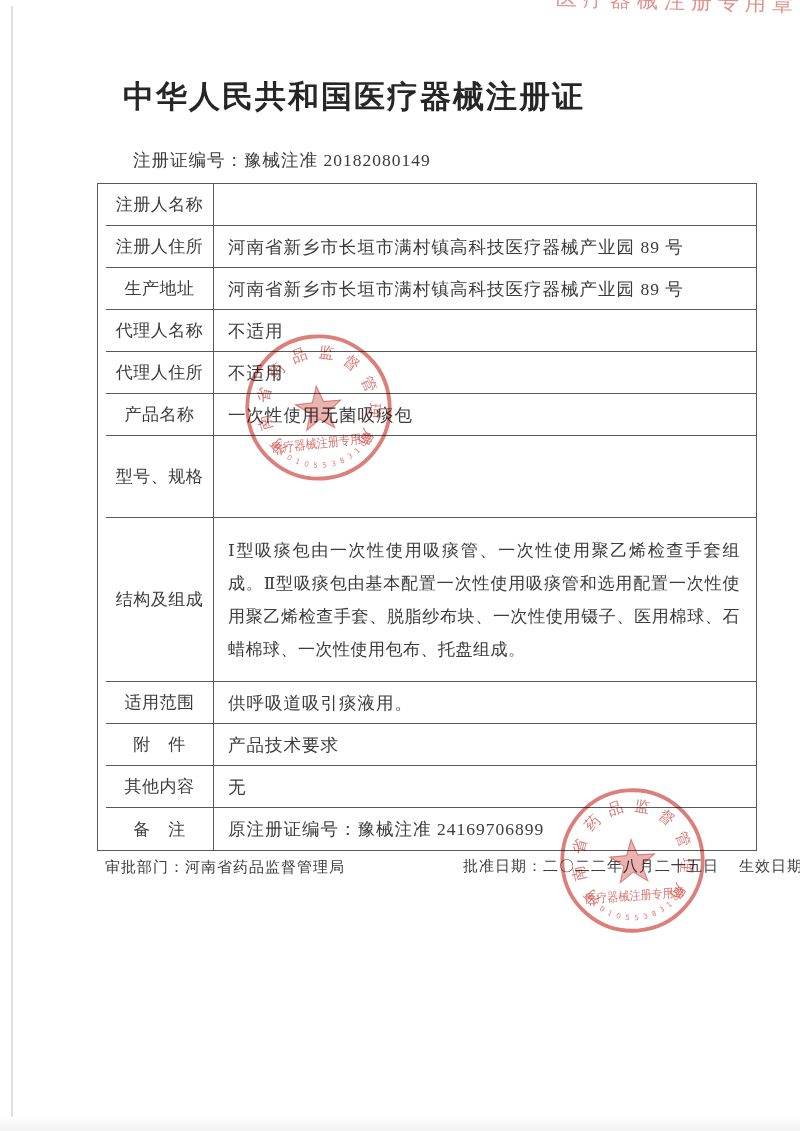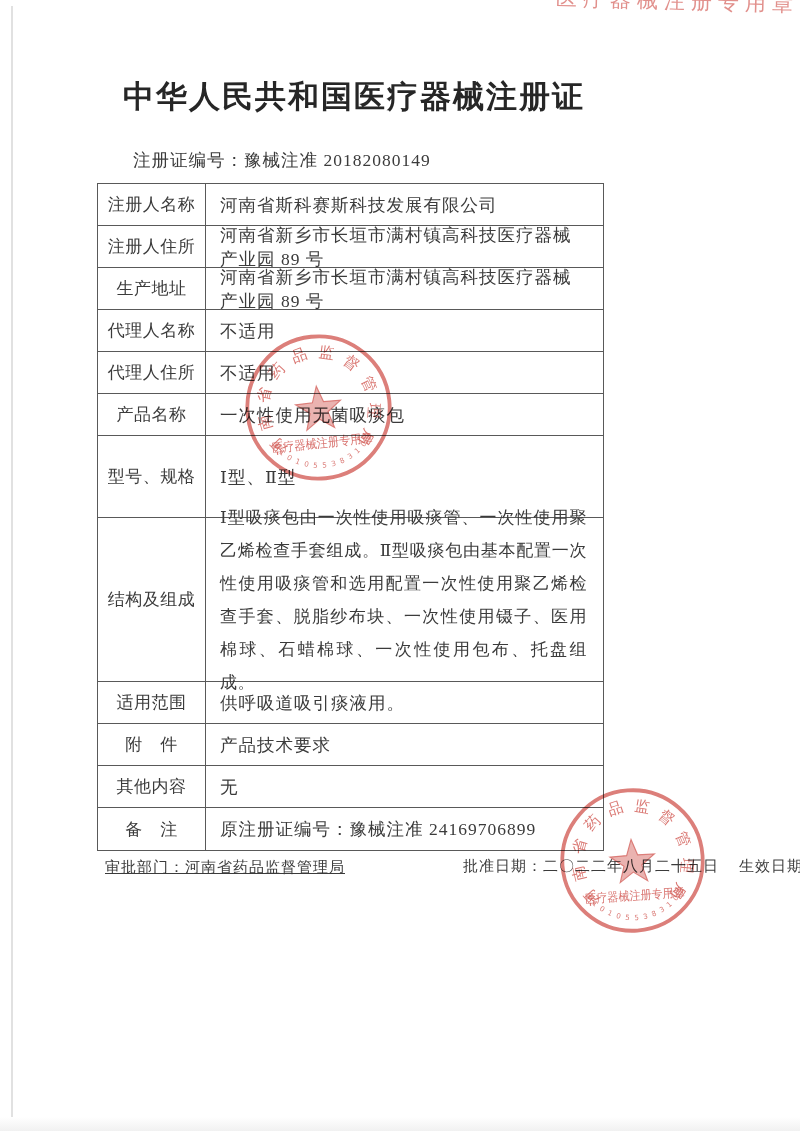--- a/index.html
+++ b/index.html
@@ -9,40 +9,40 @@
     overflow:hidden;
   }
   .scan-line{position:absolute;left:11px;top:6px;width:2px;height:1112px;background:#d7d7d7;opacity:.75;}
   .scan-bottom{position:absolute;left:0;bottom:0;width:800px;height:14px;background:linear-gradient(#ffffff,#f1f1f1);}
   .doc-title{
     position:absolute;left:0;top:76px;width:708px;text-align:center;
     font-size:31px;font-weight:bold;color:#262626;letter-spacing:2px;
   }
   .reg-line{position:absolute;left:133px;top:148px;font-size:17.5px;letter-spacing:1px;color:#3b3b3b;}
   .cert-table{
-    position:absolute;left:97px;top:183px;width:507px;
-    border:1px solid #595959;box-sizing:border-box;
+    position:absolute;left:97px;top:183px;width:660px;
+    border:1px solid #595959;box-sizing:border-box;padding-left:8px;
   }
   .row{display:flex;border-bottom:1px solid #595959;box-sizing:border-box;}
   .row:last-child{border-bottom:none;}
   .h-std{height:42px;}
   .h-model{height:82px;}
   .h-struct{height:164px;}
   .cell-label{
     width:108px;flex:0 0 108px;border-right:1px solid #595959;box-sizing:border-box;
     display:flex;align-items:center;justify-content:center;
     font-size:17px;letter-spacing:.5px;text-align:center;
   }
   .cell-value{
     flex:1;display:flex;align-items:center;box-sizing:border-box;
     padding:4px 18px 4px 14px;font-size:17.5px;letter-spacing:1px;
   }
   .cell-value.paragraph{font-size:17px;line-height:33px;letter-spacing:.5px;text-align:justify;padding-right:16px;}
   .footer{position:absolute;left:105px;top:856px;width:640px;font-size:15px;letter-spacing:1px;}
-  .dept-line{position:absolute;left:0;top:2px;white-space:nowrap;text-decoration:underline;}
+  .dept-line{position:absolute;left:0;top:2px;white-space:nowrap;}
   .dates{position:absolute;left:358px;top:0;display:flex;flex-direction:row;gap:20px;}
   .date-line{white-space:nowrap;line-height:20px;}
   .stamp{position:absolute;mix-blend-mode:multiply;opacity:.85;}
   .stamp svg{width:100%;height:100%;}
   .stamp-mid{left:242px;top:331px;width:153px;height:153px;transform:rotate(-6deg);}
   .stamp-bottom{left:557px;top:785px;width:151px;height:151px;transform:rotate(-4deg);}
   .top-fragment{
     position:absolute;left:556px;top:-13px;color:rgba(206,76,70,.62);
     font-size:21px;letter-spacing:6px;white-space:nowrap;transform:rotate(1.5deg);
   }
@@ -57,21 +57,20 @@
 
   <div class="top-fragment">医疗器械注册专用章</div>
 
   <div class="doc-title">中华人民共和国医疗器械注册证</div>
 
   <div class="reg-line"><span>注册证编号：</span><span>豫械注准 20182080149</span></div>
 
   <div class="cert-table">
     <div class="row h-std">
       <div class="cell-label">注册人名称</div>
-      <div class="cell-value">河南省斯科赛斯科技发展有限公司</div>
     </div>
     <div class="row h-std">
       <div class="cell-label">注册人住所</div>
       <div class="cell-value">河南省新乡市长垣市满村镇高科技医疗器械产业园 89 号</div>
     </div>
     <div class="row h-std">
       <div class="cell-label">生产地址</div>
       <div class="cell-value">河南省新乡市长垣市满村镇高科技医疗器械产业园 89 号</div>
     </div>
     <div class="row h-std">
@@ -81,21 +80,20 @@
     <div class="row h-std">
       <div class="cell-label">代理人住所</div>
       <div class="cell-value">不适用</div>
     </div>
     <div class="row h-std">
       <div class="cell-label">产品名称</div>
       <div class="cell-value">一次性使用无菌吸痰包</div>
     </div>
     <div class="row h-model">
       <div class="cell-label">型号、规格</div>
-      <div class="cell-value">Ⅰ型、Ⅱ型</div>
     </div>
     <div class="row h-struct">
       <div class="cell-label">结构及组成</div>
       <div class="cell-value paragraph">Ⅰ型吸痰包由一次性使用吸痰管、一次性使用聚乙烯检查手套组成。Ⅱ型吸痰包由基本配置一次性使用吸痰管和选用配置一次性使用聚乙烯检查手套、脱脂纱布块、一次性使用镊子、医用棉球、石蜡棉球、一次性使用包布、托盘组成。</div>
     </div>
     <div class="row h-std">
       <div class="cell-label">适用范围</div>
       <div class="cell-value">供呼吸道吸引痰液用。</div>
     </div>
     <div class="row h-std">

